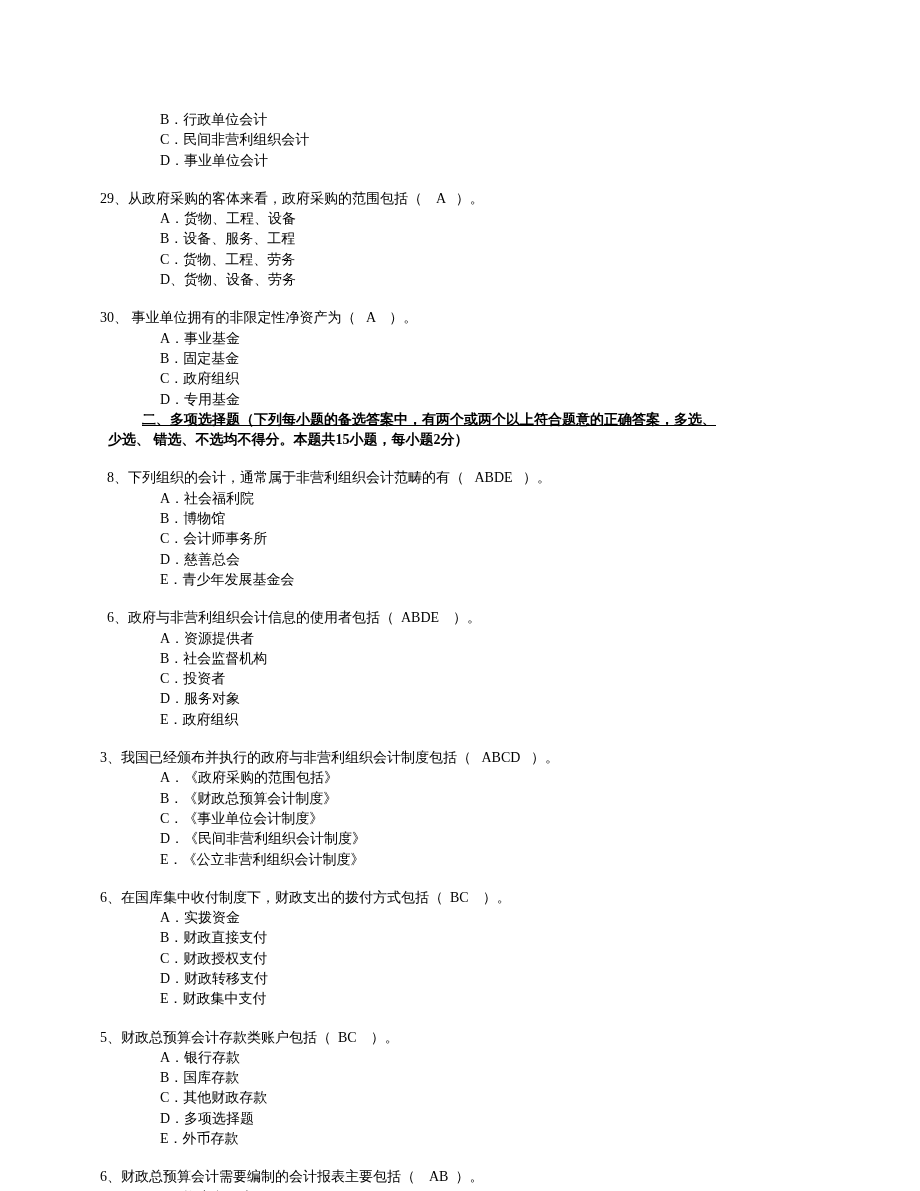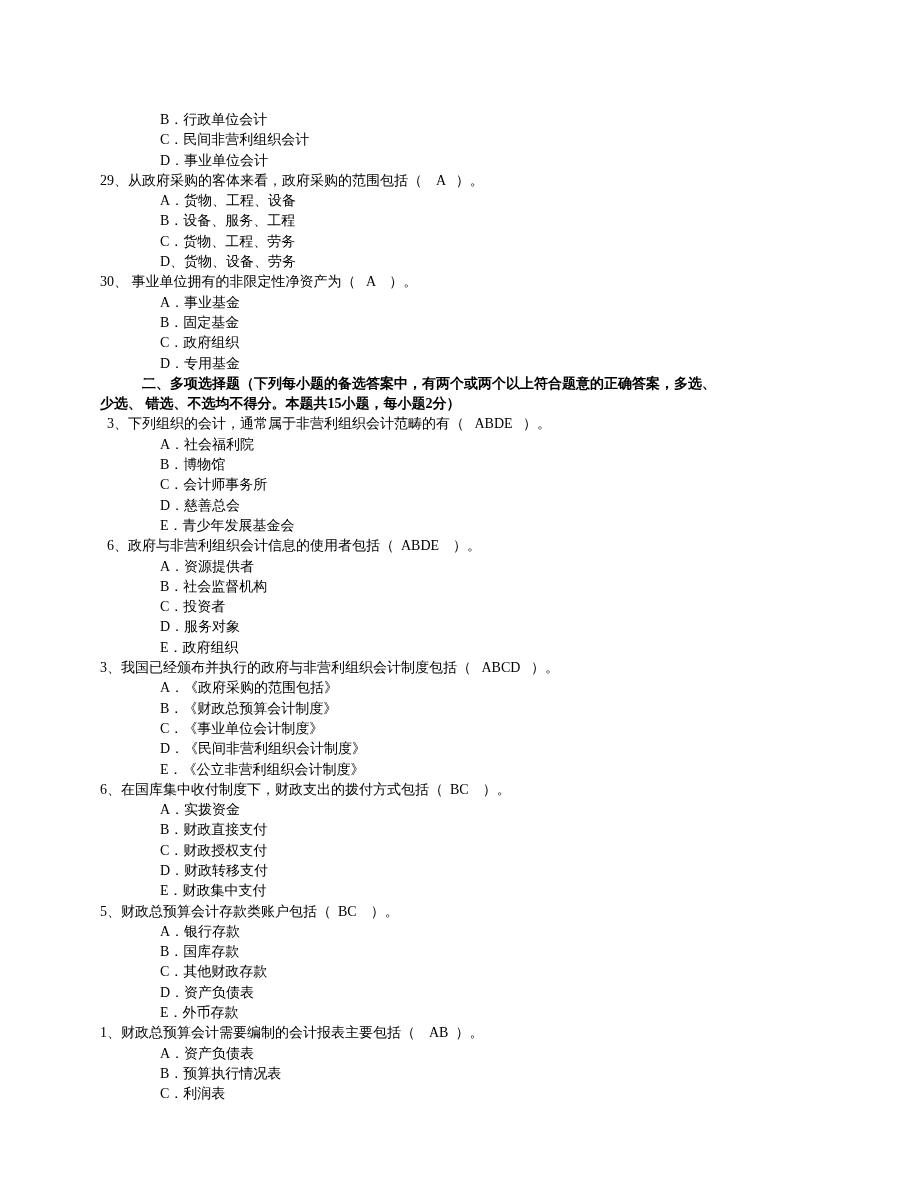--- a/index.html
+++ b/index.html
@@ -18,27 +18,30 @@
     }
     .line {
       white-space: pre;
     }
     .option {
       padding-left: 60px;
       font-family: Liberation Serif, serif;
     }
     .question {
       padding-left: 0;
+      margin-top: 18px;
     }
     .section-header {
       font-weight: bold;
       padding-left: 42px;
+      text-decoration: underline;
     }
     .section-header-cont {
       font-weight: bold;
+      margin-left: 8px;
     }
   </style>
 </head>
 <body>
 
 <div class="line option">B．行政单位会计</div>
 <div class="line option">C．民间非营利组织会计</div>
 <div class="line option">D．事业单位会计</div>
 
 <div class="line question">29、从政府采购的客体来看，政府采购的范围包括（    A   ）。</div>
@@ -49,21 +52,21 @@
 
 <div class="line question">30、 事业单位拥有的非限定性净资产为（   A    ）。</div>
 <div class="line option">A．事业基金</div>
 <div class="line option">B．固定基金</div>
 <div class="line option">C．政府组织</div>
 <div class="line option">D．专用基金</div>
 
 <div class="line section-header">二、多项选择题（下列每小题的备选答案中，有两个或两个以上符合题意的正确答案，多选、</div>
 <div class="line section-header-cont">少选、 错选、不选均不得分。本题共15小题，每小题2分）</div>
 
-<div class="line question">  3、下列组织的会计，通常属于非营利组织会计范畴的有（   ABDE   ）。</div>
+<div class="line question">  8、下列组织的会计，通常属于非营利组织会计范畴的有（   ABDE   ）。</div>
 <div class="line option">A．社会福利院</div>
 <div class="line option">B．博物馆</div>
 <div class="line option">C．会计师事务所</div>
 <div class="line option">D．慈善总会</div>
 <div class="line option">E．青少年发展基金会</div>
 
 <div class="line question">  6、政府与非营利组织会计信息的使用者包括（  ABDE    ）。</div>
 <div class="line option">A．资源提供者</div>
 <div class="line option">B．社会监督机构</div>
 <div class="line option">C．投资者</div>
@@ -81,19 +84,19 @@
 <div class="line option">A．实拨资金</div>
 <div class="line option">B．财政直接支付</div>
 <div class="line option">C．财政授权支付</div>
 <div class="line option">D．财政转移支付</div>
 <div class="line option">E．财政集中支付</div>
 
 <div class="line question">5、财政总预算会计存款类账户包括（  BC    ）。</div>
 <div class="line option">A．银行存款</div>
 <div class="line option">B．国库存款</div>
 <div class="line option">C．其他财政存款</div>
-<div class="line option">D．资产负债表</div>
+<div class="line option">D．多项选择题</div>
 <div class="line option">E．外币存款</div>
 
-<div class="line question">1、财政总预算会计需要编制的会计报表主要包括（    AB  ）。</div>
+<div class="line question">6、财政总预算会计需要编制的会计报表主要包括（    AB  ）。</div>
 <div class="line option">A．资产负债表</div>
 <div class="line option">B．预算执行情况表</div>
 <div class="line option">C．利润表</div>
 
 </body></html>

